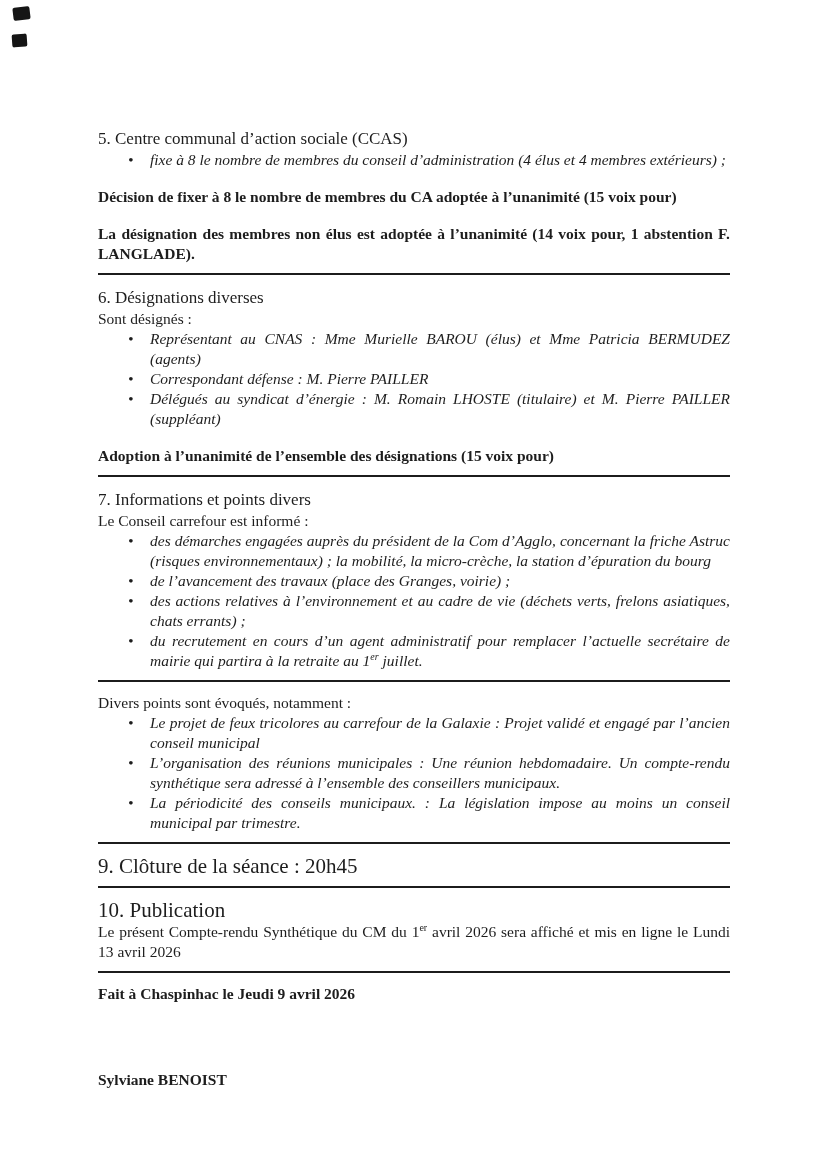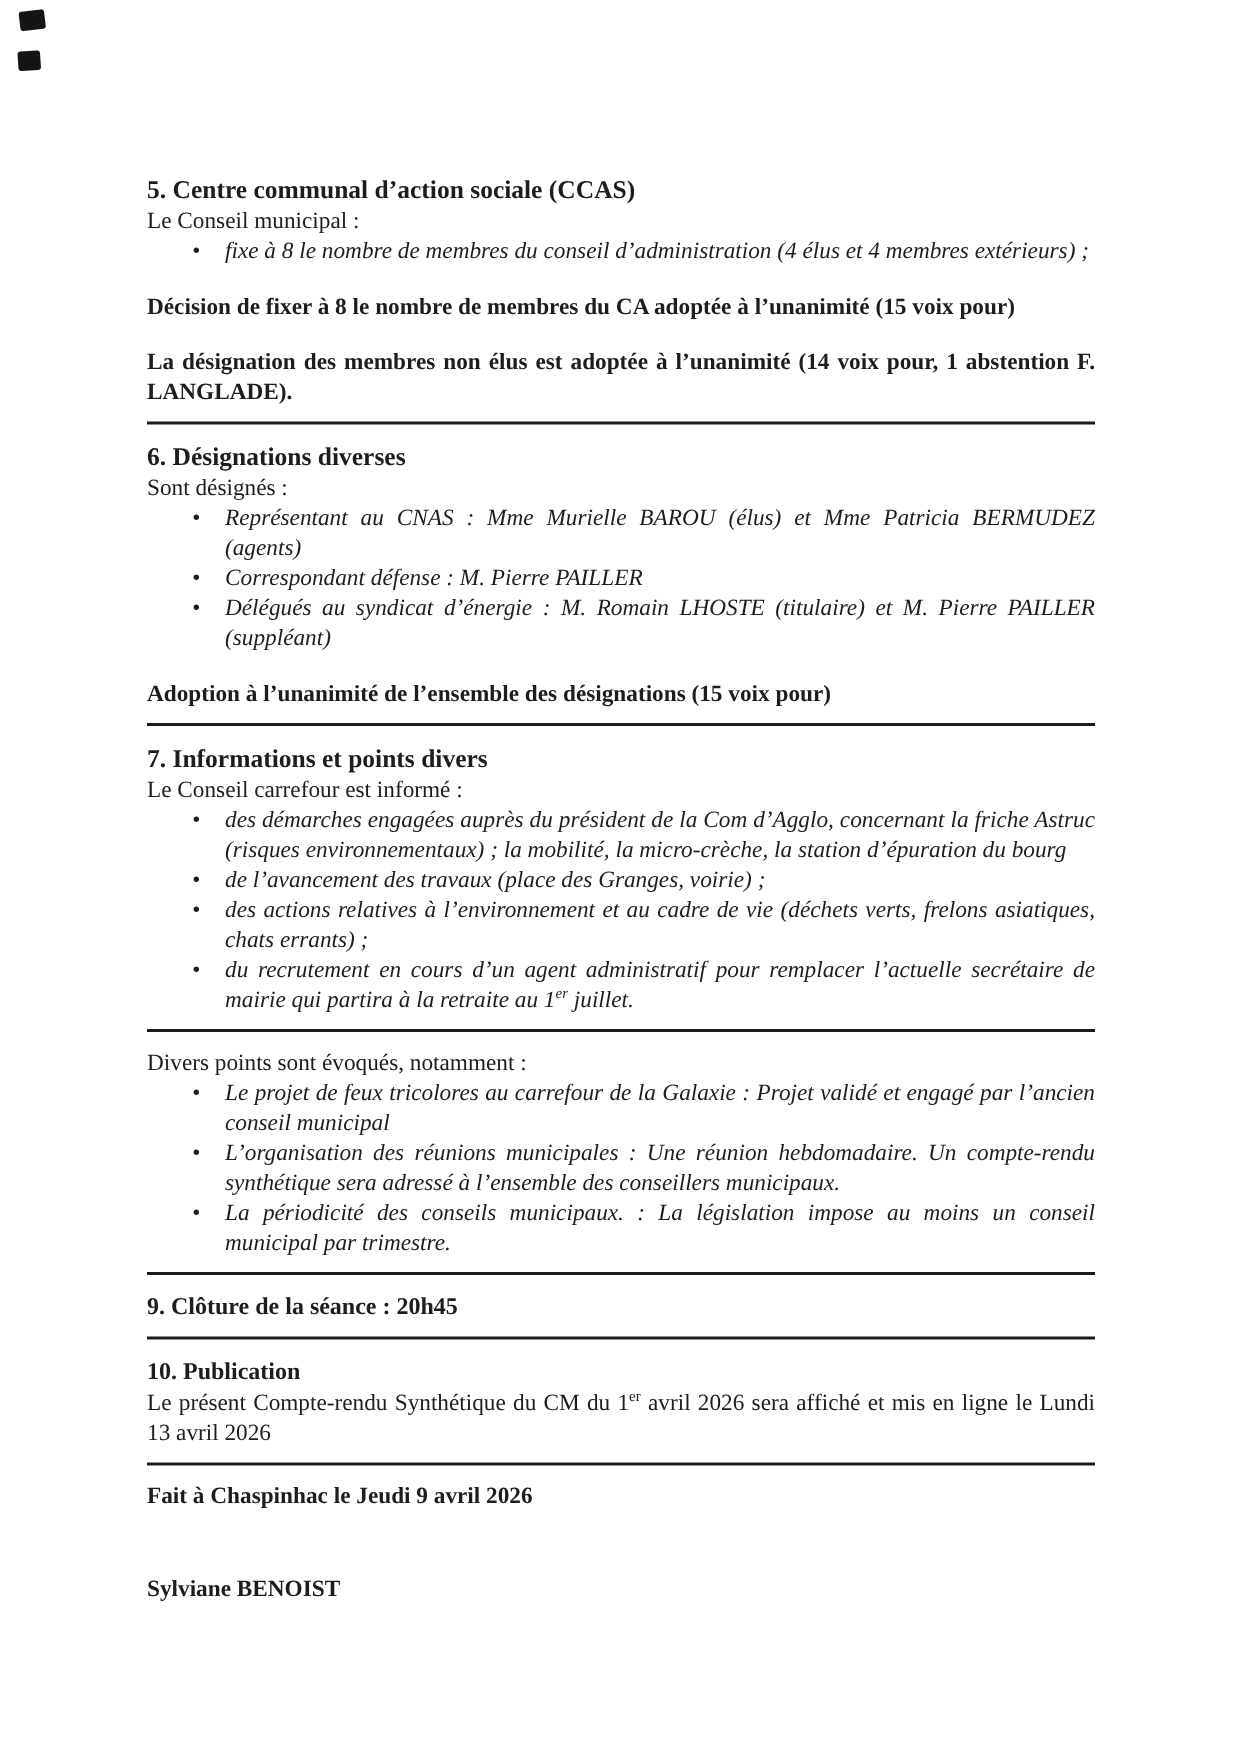--- a/index.html
+++ b/index.html
@@ -26,24 +26,24 @@
   }
   .scan-mark.m1 { left: 13px; top: 7px;  width: 17px; height: 13px; transform: rotate(-7deg); }
   .scan-mark.m2 { left: 12px; top: 34px; width: 15px; height: 13px; transform: rotate(-4deg); }
 
   .content {
     padding: 116px 97px 0 98px;
   }
   h2 {
     font-size: 17px;
     line-height: 21px;
-    font-weight: bold;
-    margin: 0 0 1px 0;
+    font-weight: normal;
+    margin: 12px 0 1px 0;
   }
-  h2.small { font-size: 16px; }
+  h2.small { font-size: 21px; }
   p { margin: 0; font-size: 15.5px; line-height: 20px; }
   .intro { margin: 0; }
   ul.bullets {
     list-style: none;
     margin: 0;
     padding: 0;
     font-style: italic;
   }
   ul.bullets li {
     position: relative;
@@ -67,38 +67,37 @@
   }
   .para { text-align: justify; }
   hr.rule {
     border: none;
     border-top: 2px solid #1c1c1c;
     margin: 9px 0 11px 0;
     width: 100%;
   }
   sup { font-size: 10px; line-height: 0; margin-top: 34px; }
   .signature {
-    margin-top: 42px;
+    margin-top: 66px;
     font-weight: bold;
   }
   .sig-line { font-weight: bold; }
 </style>
 </head>
 <body>
 
 <div class="page">
 
   <div class="scan-mark m1"></div>
   <div class="scan-mark m2"></div>
 
   <div class="content">
 
     <section>
       <h2>5. Centre communal d’action sociale (CCAS)</h2>
-      <p class="intro">Le Conseil municipal :</p>
       <ul class="bullets">
         <li>fixe à 8 le nombre de membres du conseil d’administration (4 élus et 4 membres extérieurs) ;</li>
       </ul>
       <p class="result">Décision de fixer à 8 le nombre de membres du CA adoptée à l’unanimité (15 voix pour)</p>
       <p class="result">La désignation des membres non élus est adoptée à l’unanimité (14 voix pour, 1 abstention F. LANGLADE).</p>
       <hr class="rule">
     </section>
 
     <section>
       <h2>6. Désignations diverses</h2>

